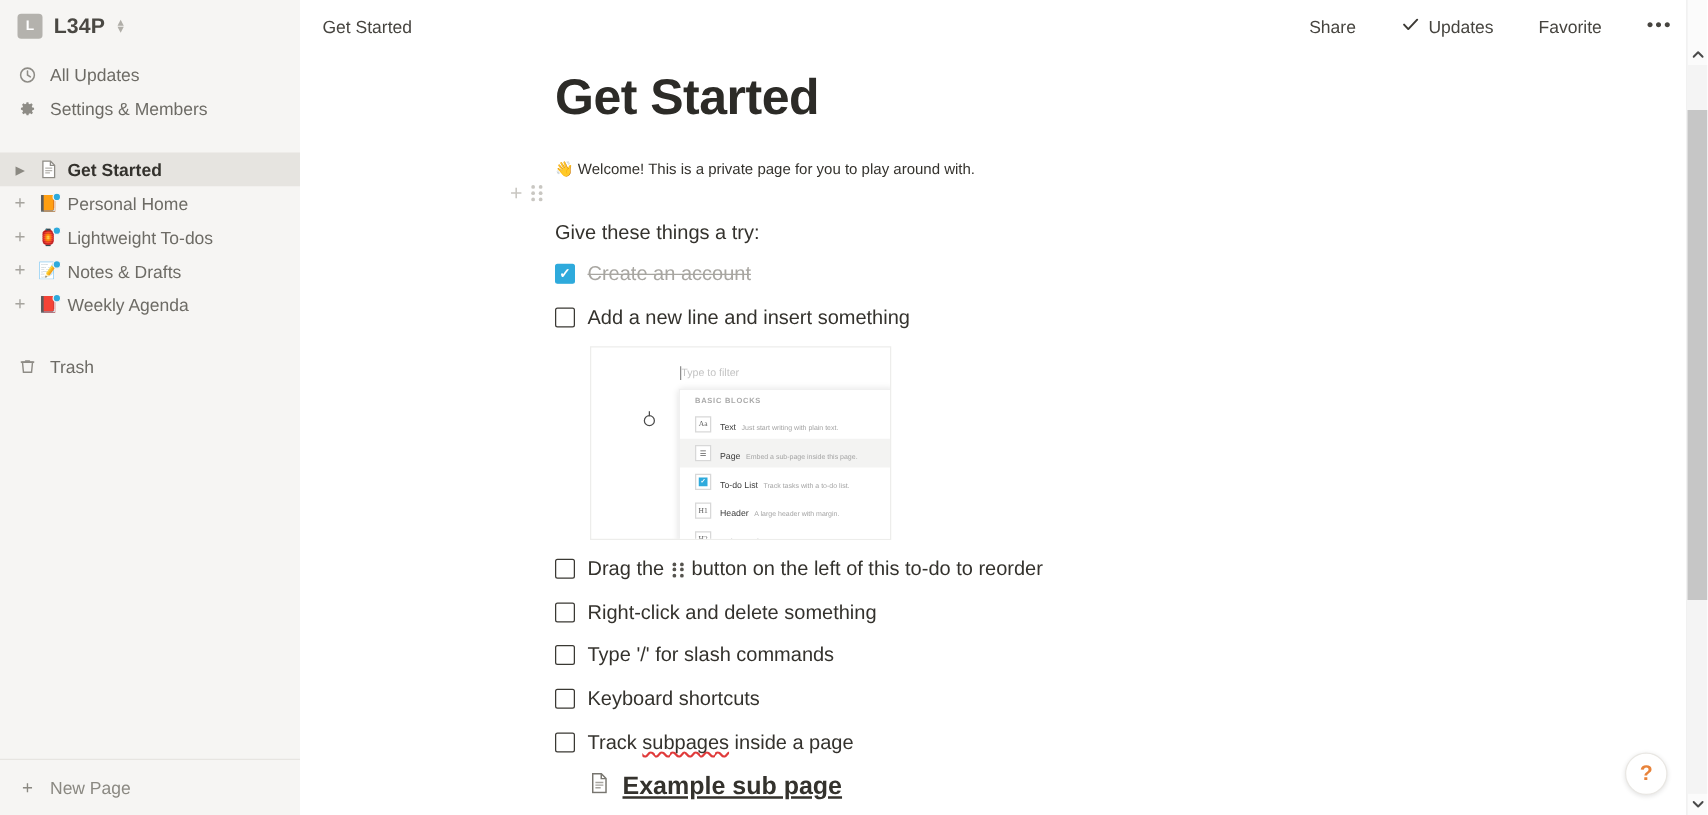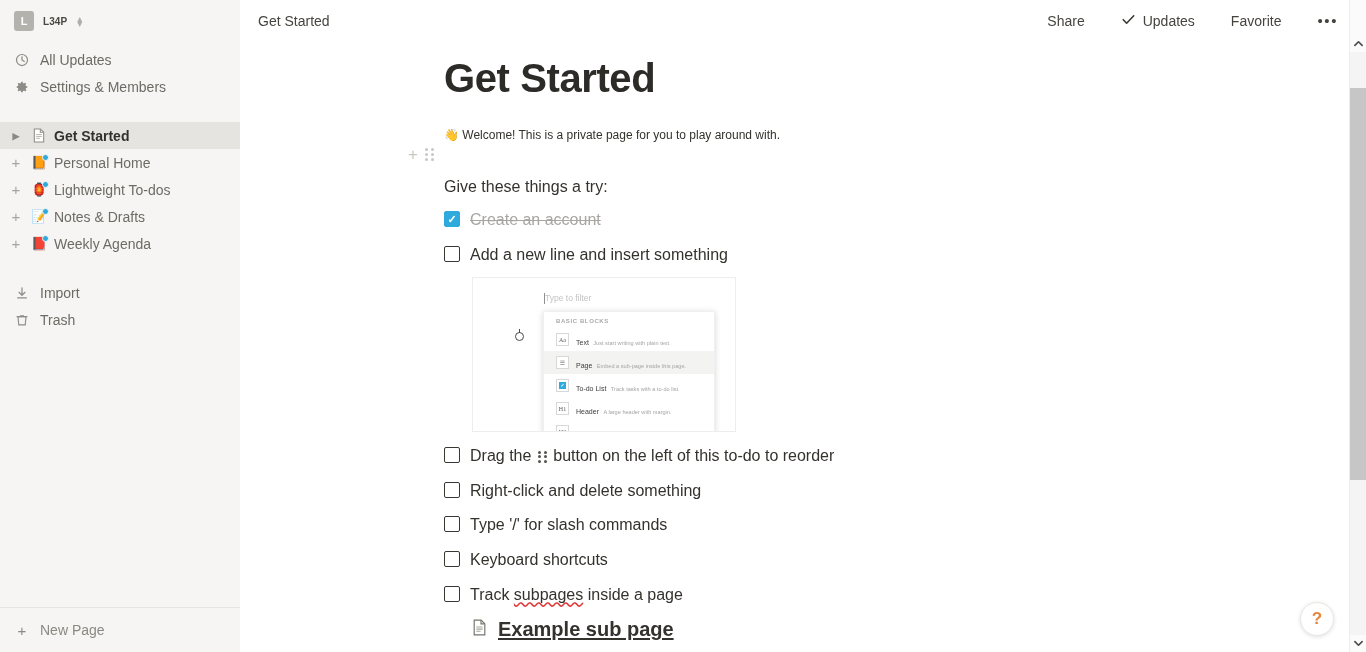--- a/index.html
+++ b/index.html
@@ -26,21 +26,21 @@
     display: flex; align-items: center;
     height: 42px; padding: 0 14px;
     gap: 9px;
   }
   .ws-avatar {
     width: 20px; height: 20px; border-radius: 3px;
     background: #b4b2ad; color: #ffffff;
     font-size: 11px; font-weight: bold;
     display: flex; align-items: center; justify-content: center;
   }
-  .ws-name { font-size: 10px; color: #4a4843; font-weight: 600; letter-spacing: .1px; }
+  .ws-name { font-size: 17px; color: #4a4843; font-weight: 600; letter-spacing: .1px; }
   .ws-caret { color: #b0aea8; font-size: 10px; line-height: 1; display:flex; flex-direction:column; margin-left:1px;}
   .ws-caret span { line-height: 5px; }
 
   .nav-section { margin-top: 4px; }
   .nav-row {
     display: flex; align-items: center;
     height: 27px; padding: 0 14px; gap: 10px;
     color: #6d6b65; font-size: 14px;
     cursor: pointer;
   }
@@ -162,21 +162,21 @@
     margin-top: 13px; margin-left: 28px;
     font-size: 20px; color: #34322d;
     cursor: pointer;
     font-weight: bold;
   }
   .subpage .sp-label { text-decoration: underline; text-underline-offset: 2px; }
 
   
   .embed {
     margin-top: 12px; margin-left: 28px;
-    width: 264px; height: 155px;
+    width: 241px; height: 155px;
     border: 1px solid #ededeb;
     background: #ffffff;
     position: relative; overflow: hidden;
     font-family: "Liberation Sans", sans-serif;
   }
   .embed .filter-line {
     position: absolute; left: 72px; top: 15px;
     font-size: 8.5px; color: #c3c3c3;
   }
   .embed .caret {
@@ -329,28 +329,20 @@
         <span class="addbtn">+</span>
         <span class="pg-emoji">
             <span>📕</span>
             <i class="badge"></i>
           </span>
         <span class="pg-label">Weekly Agenda</span>
       </div>
     </div>
 
     <div class="util-section">
-      <div class="nav-row">
-        <span class="nav-icon">
-          <svg width="14" height="14" viewBox="0 0 16 16">
-              <path d="M8 2v8M4.6 7.2L8 10.6l3.4-3.4M3 13.5h10" fill="none" stroke="#8e8c86" stroke-width="1.4" stroke-linecap="round" stroke-linejoin="round"></path>
-            </svg>
-        </span>
-        <span class="nav-label">Import</span>
-      </div>
       <div class="nav-row">
         <span class="nav-icon">
           <svg width="14" height="14" viewBox="0 0 16 16">
               <path d="M3.4 4.2h9.2l-.9 9.3H4.3z" fill="none" stroke="#8e8c86" stroke-width="1.3"></path>
               <path d="M2.4 4.2h11.2" stroke="#8e8c86" stroke-width="1.5" stroke-linecap="round"></path>
               <path d="M6.2 3.2h3.6" stroke="#8e8c86" stroke-width="1.3" stroke-linecap="round"></path>
             </svg>
         </span>
         <span class="nav-label">Trash</span>
       </div>

